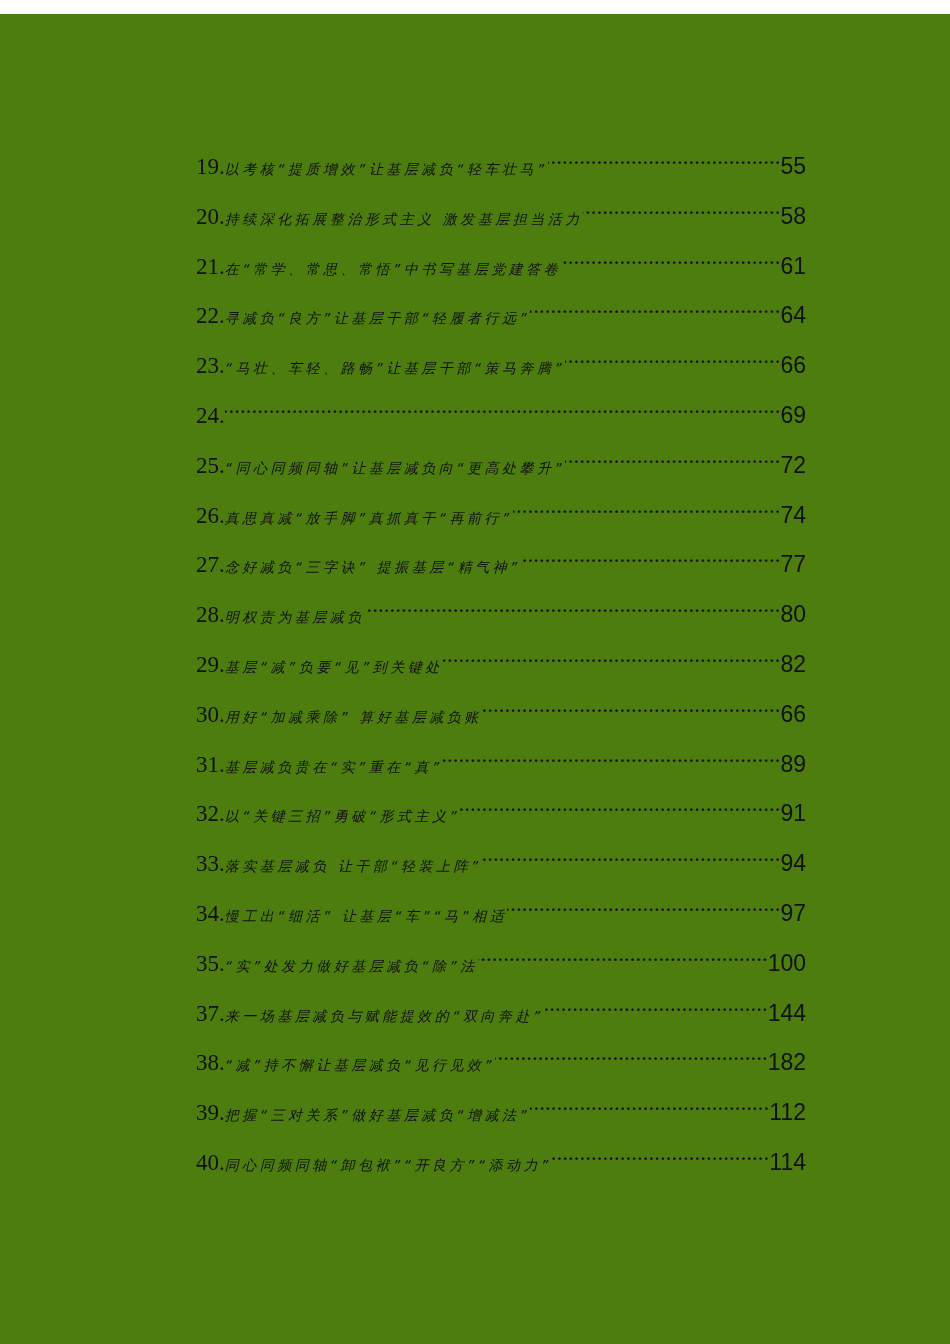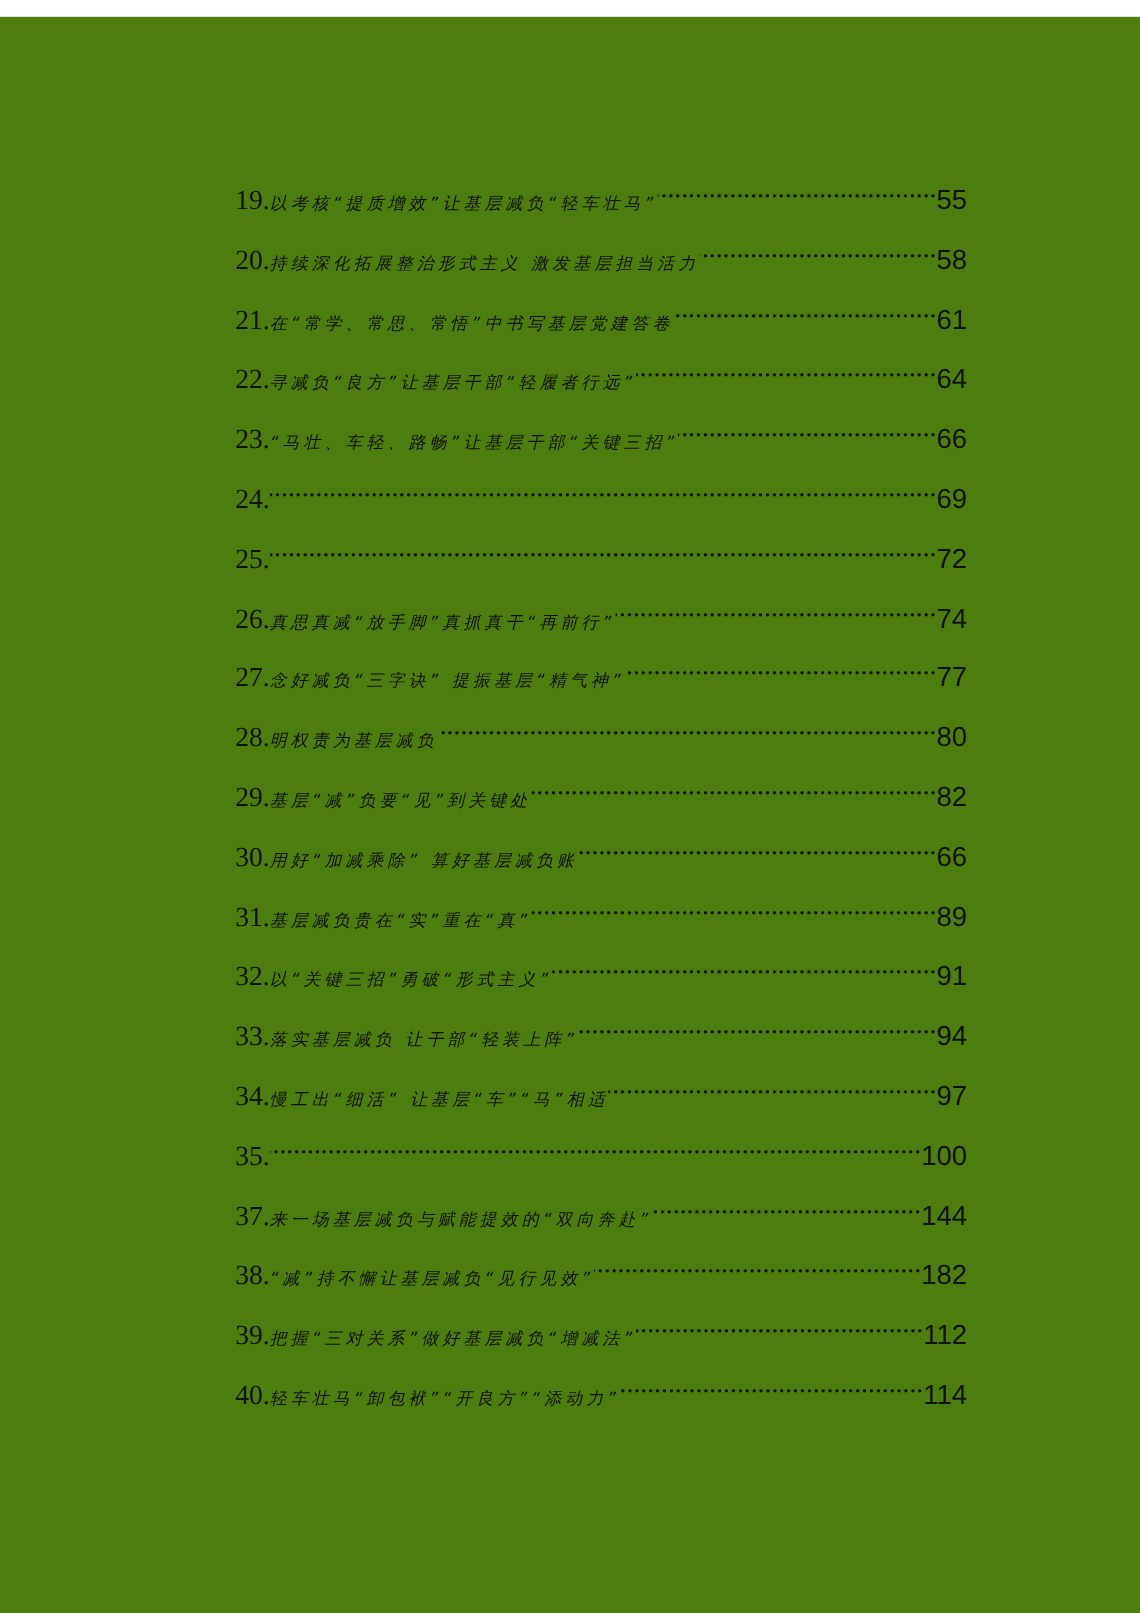--- a/index.html
+++ b/index.html
@@ -99,33 +99,34 @@
 
     <div class="toc-entry">
       <span class="num">22.</span>
       <span class="title">寻减负“良方”让基层干部“轻履者行远”</span>
       <span class="leader"></span>
       <span class="page-num">64</span>
     </div>
 
     <div class="toc-entry">
       <span class="num">23.</span>
-      <span class="title">“马壮、车轻、路畅”让基层干部“关键三招”</span>
+      <span class="title">“马壮、车轻、路畅”让基层干部“策马奔腾”</span>
       <span class="leader"></span>
       <span class="page-num">66</span>
     </div>
 
     <div class="toc-entry">
       <span class="num">24.</span>
       <span class="leader"></span>
       <span class="page-num">69</span>
     </div>
 
     <div class="toc-entry">
       <span class="num">25.</span>
+      <span class="title">“同心同频同轴”让基层减负向“更高处攀升”</span>
       <span class="leader"></span>
       <span class="page-num">72</span>
     </div>
 
     <div class="toc-entry">
       <span class="num">26.</span>
       <span class="title">真思真减“放手脚”真抓真干“再前行”</span>
       <span class="leader"></span>
       <span class="page-num">74</span>
     </div>
@@ -181,20 +182,21 @@
 
     <div class="toc-entry">
       <span class="num">34.</span>
       <span class="title">慢工出“细活” 让基层“车”“马”相适</span>
       <span class="leader"></span>
       <span class="page-num">97</span>
     </div>
 
     <div class="toc-entry">
       <span class="num">35.</span>
+      <span class="title">“实”处发力做好基层减负“除”法</span>
       <span class="leader"></span>
       <span class="page-num">100</span>
     </div>
 
 
     <div class="toc-entry">
       <span class="num">37.</span>
       <span class="title">来一场基层减负与赋能提效的“双向奔赴”</span>
       <span class="leader"></span>
       <span class="page-num">144</span>
@@ -209,19 +211,19 @@
 
     <div class="toc-entry">
       <span class="num">39.</span>
       <span class="title">把握“三对关系”做好基层减负“增减法”</span>
       <span class="leader"></span>
       <span class="page-num">112</span>
     </div>
 
     <div class="toc-entry">
       <span class="num">40.</span>
-      <span class="title">轻车壮马“卸包袱”“开良方”“添动力”</span>
+      <span class="title">同心同频同轴“卸包袱”“开良方”“添动力”</span>
       <span class="leader"></span>
       <span class="page-num">114</span>
     </div>
 
   </div>
 </div>
 
 </body></html>

